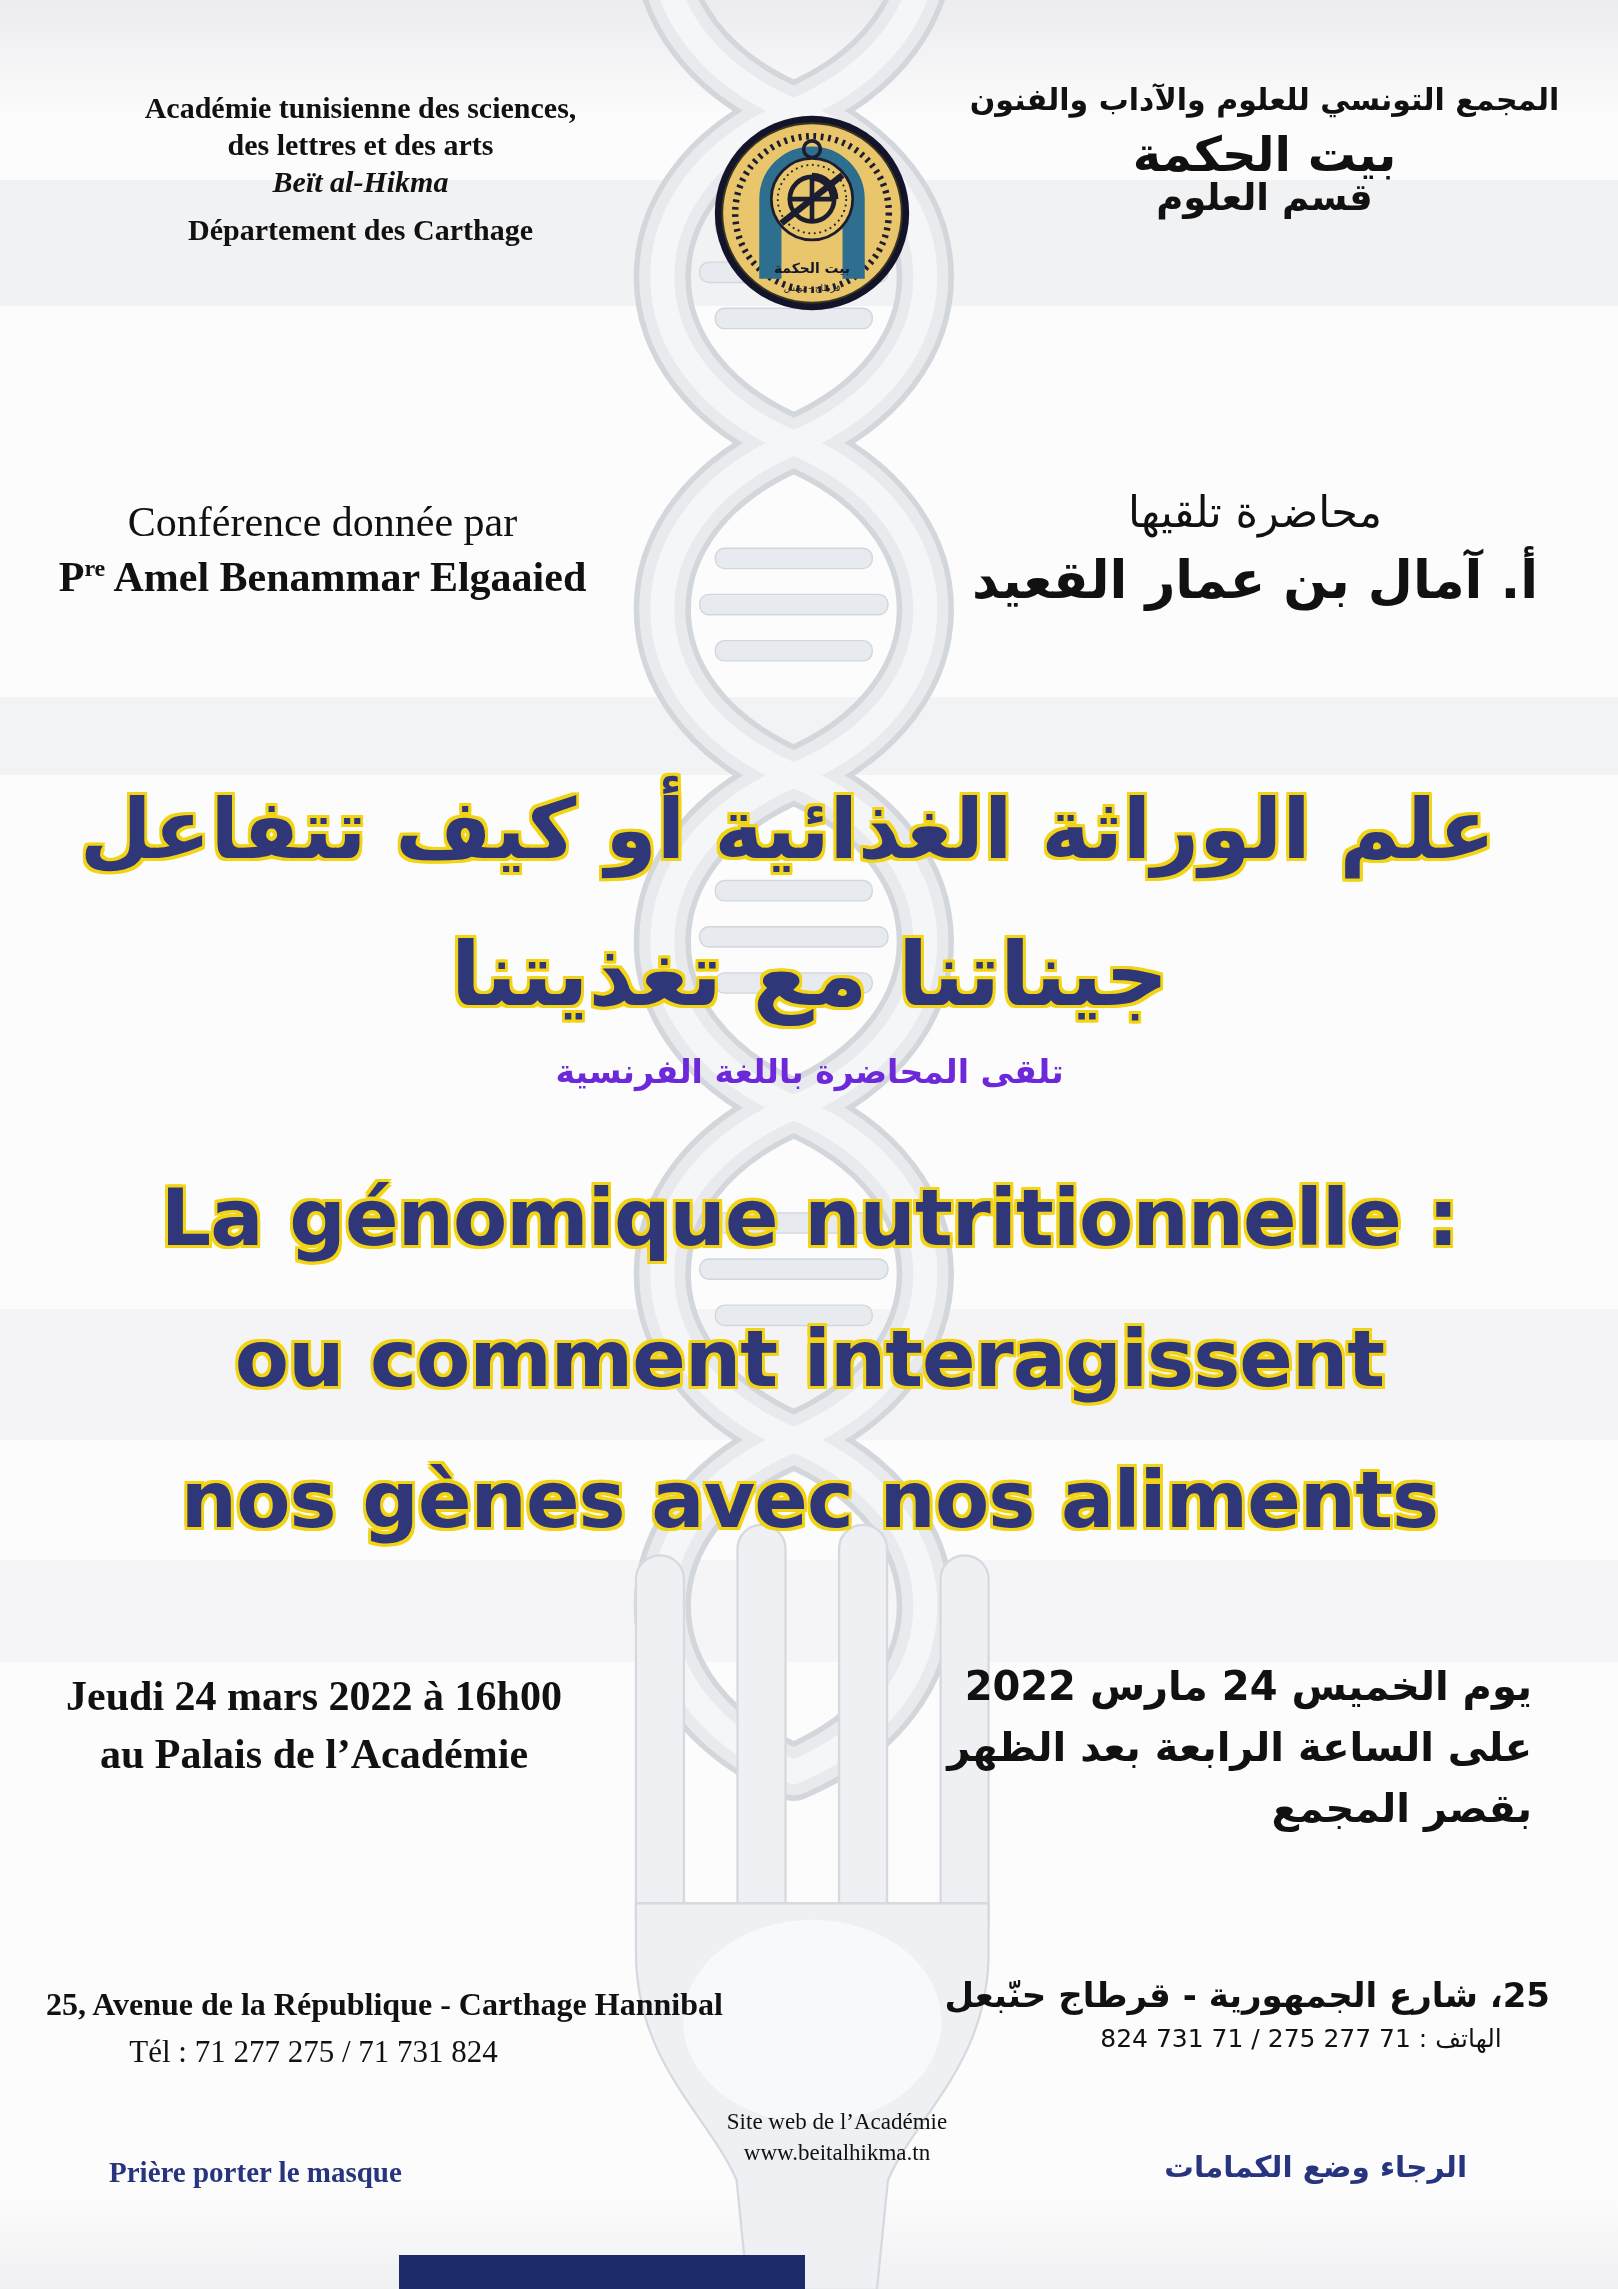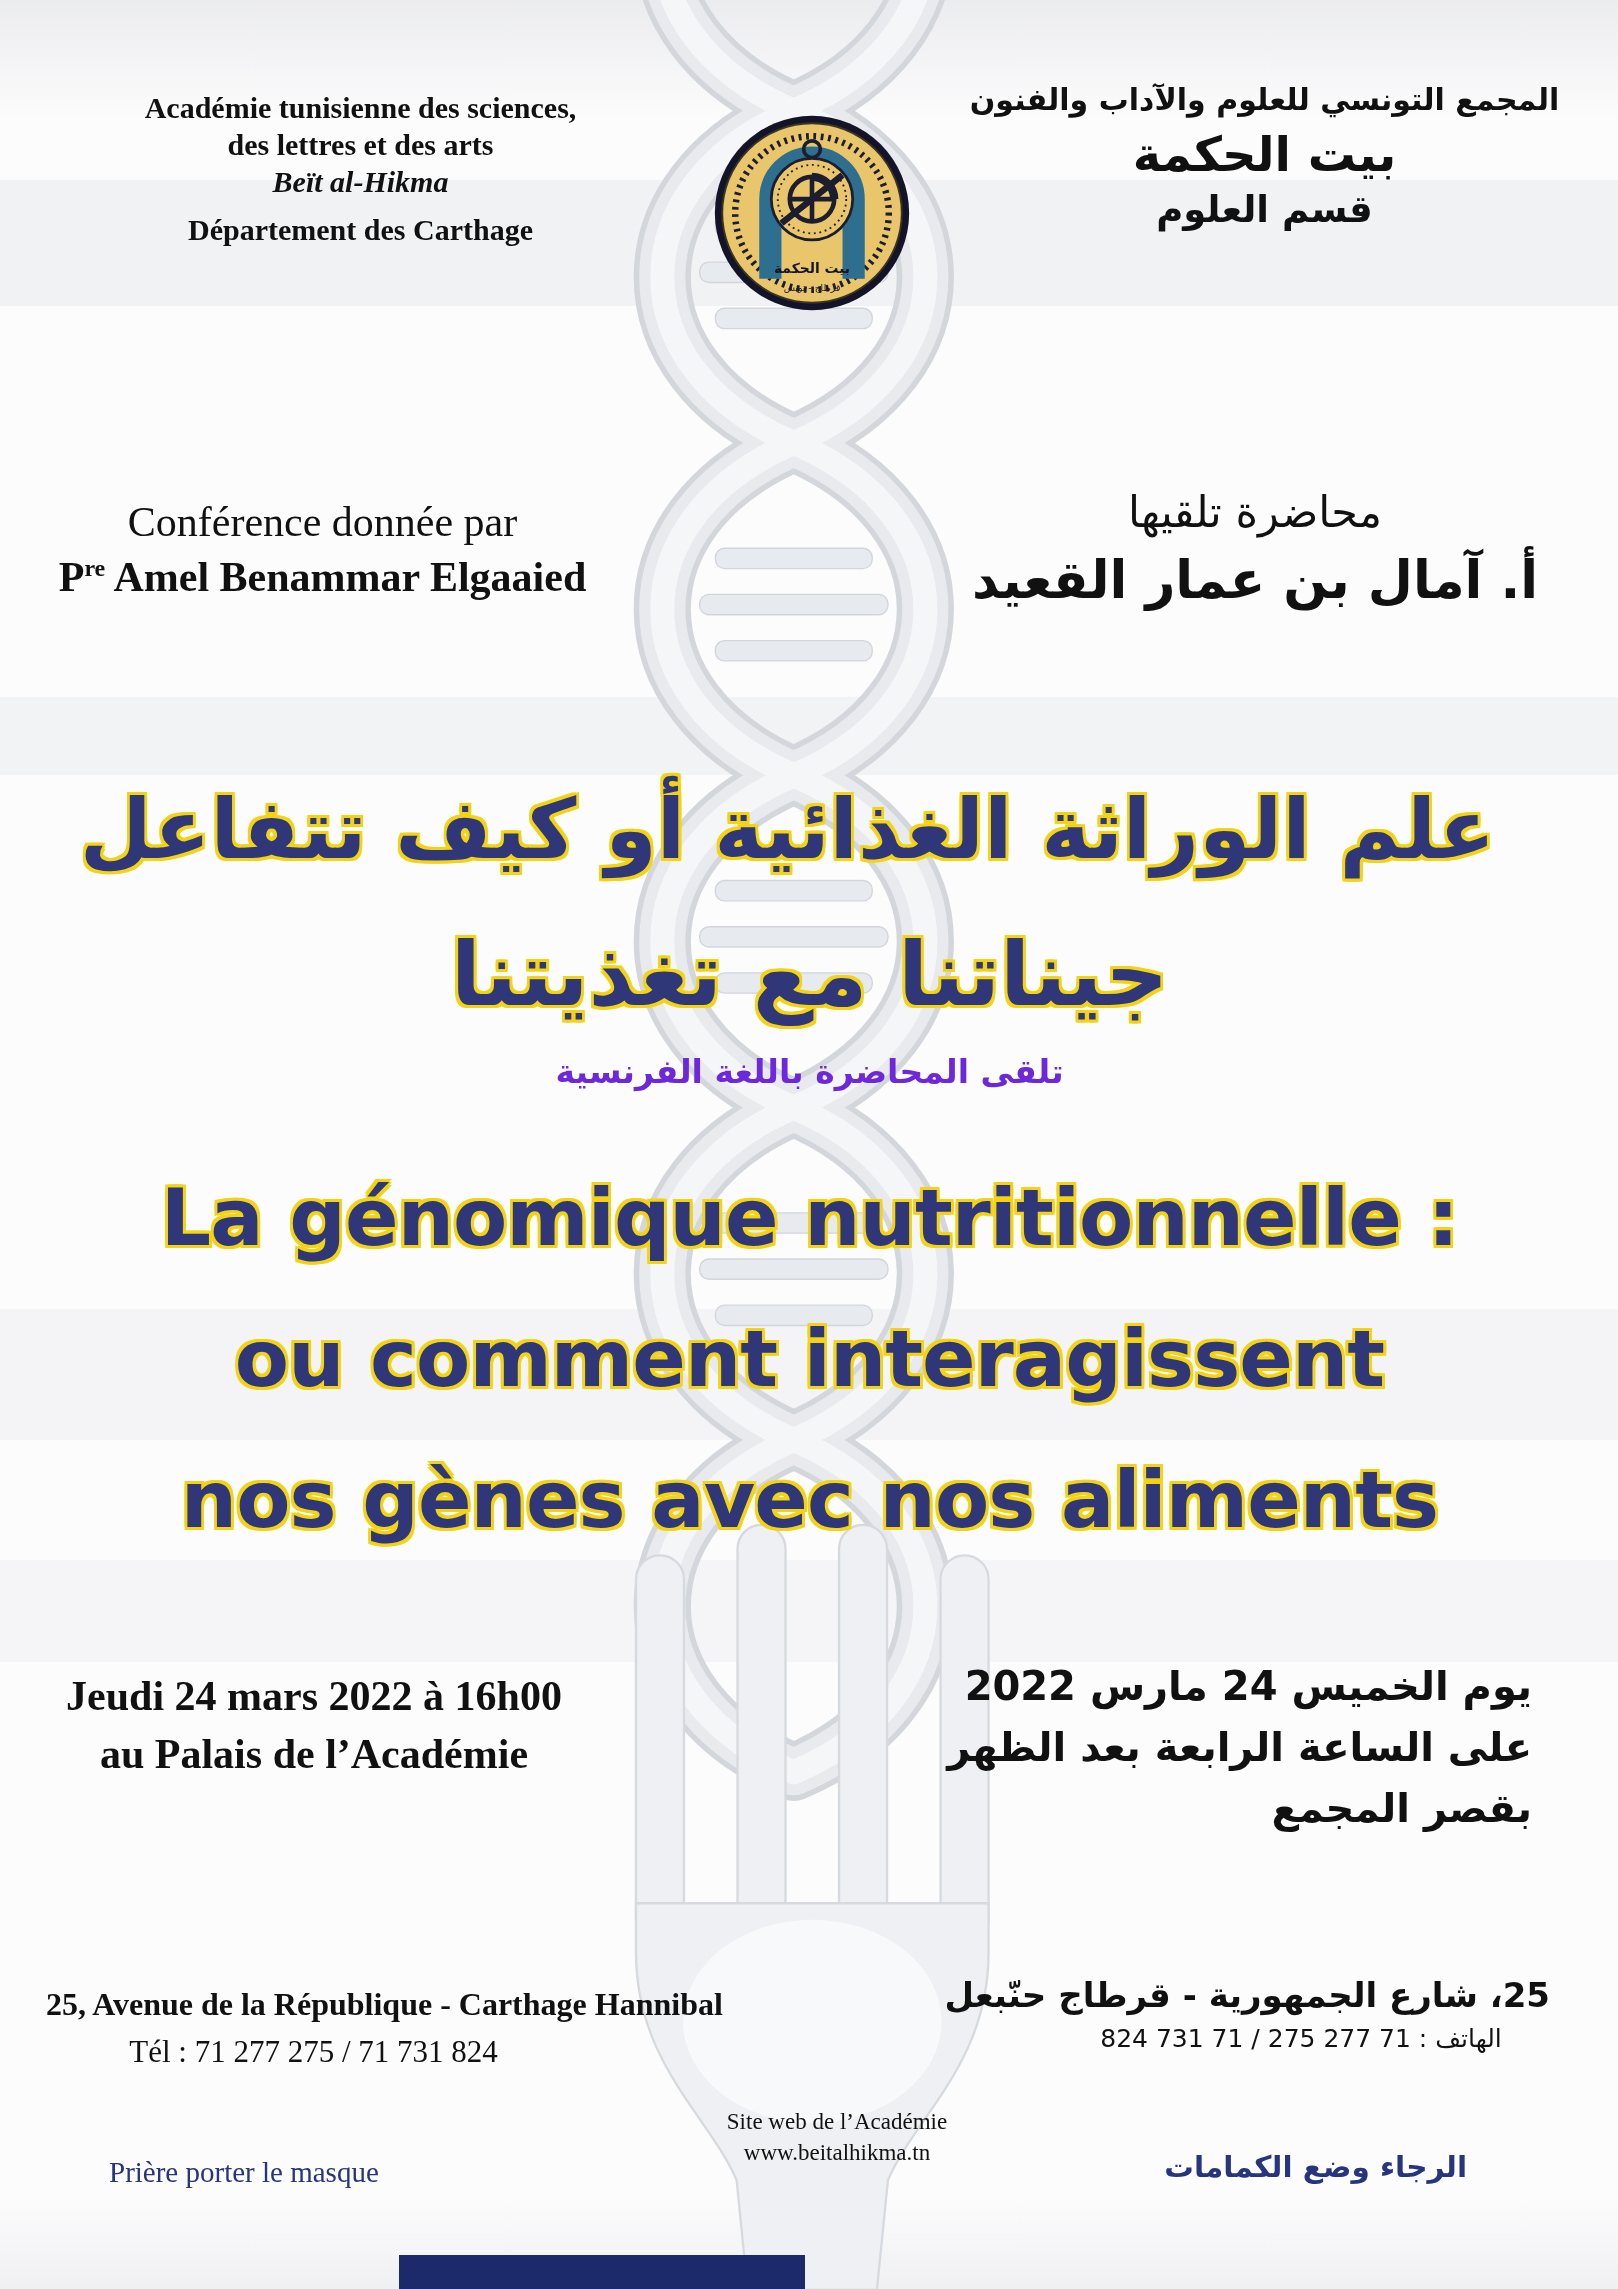--- a/index.html
+++ b/index.html
@@ -16,21 +16,21 @@
   .center{text-align:center;}
   .nowrap{white-space:nowrap;}
   .ar{font-family:"DejaVu Sans", sans-serif;direction:rtl;}
   
   .fr-header{left:102px;top:89px;width:517px;font-weight:bold;font-size:30px;line-height:37px;}
   .fr-header .it{font-style:italic;}
   .fr-header .dept{margin-top:11px;}
   .ar-header{left:960px;top:85px;width:609px;line-height:1;}
   .ar-header .l1{font-size:30px;font-weight:bold;}
   .ar-header .l2{font-size:48px;font-weight:bold;margin-top:14.8px;}
-  .ar-header .l3{font-size:37px;font-weight:bold;margin-top:13px;}
+  .ar-header .l3{font-size:37px;font-weight:bold;margin-top:1px;}
   
   .fr-speaker{left:55px;top:498px;width:535px;}
   .fr-speaker .intro{font-size:42px;text-align:center;}
   .fr-speaker .name{font-size:42px;font-weight:bold;margin-top:7.4px;}
   .fr-speaker sup{font-size:24px;}
   .ar-speaker{left:969px;top:487px;width:572px;}
   .ar-speaker .intro{font-size:43px;letter-spacing:1.8px;}
   .ar-speaker .name{font-size:52px;font-weight:bold;margin-top:13px;}
   
   .outline-navy{
@@ -51,21 +51,21 @@
   .ar-when{left:941px;top:1656px;width:591px;font-size:40px;font-weight:bold;line-height:61px;text-align:right;}
   
   .fr-addr{left:46px;top:1986px;width:535px;}
   .fr-addr .l1{font-size:32px;font-weight:bold;}
   .fr-addr .l2{font-size:31px;margin-top:11px;}
   .ar-addr{left:1052px;top:1975px;width:498px;}
   .ar-addr .l1{font-size:34px;font-weight:bold;}
   .ar-addr .l2{font-size:25px;margin-top:9.2px;}
   
   .website{left:634px;top:2106px;width:406px;font-size:23px;font-weight:normal;line-height:31px;}
-  .mask-fr{left:109px;top:2156px;width:388px;font-size:29px;font-weight:normal;color:#27347e;text-align:left;}
+  .mask-fr{left:109px;top:2156px;width:388px;font-size:29px;font-weight:bold;color:#27347e;text-align:left;}
   .mask-ar{left:1172px;top:2150px;width:295px;font-size:29.5px;font-weight:bold;color:#27347e;}
   .bottom-bar{left:399px;top:2255px;width:406px;height:35px;background:#1c2a6b;}
   svg text{font-family:"DejaVu Sans", sans-serif;}
 </style>
 </head>
 <body>
 
 <div id="poster">
 
   <div class="band" style="top:0;height:120px;background:linear-gradient(180deg, rgba(90,95,105,0.10), rgba(90,95,105,0.00));"></div>

